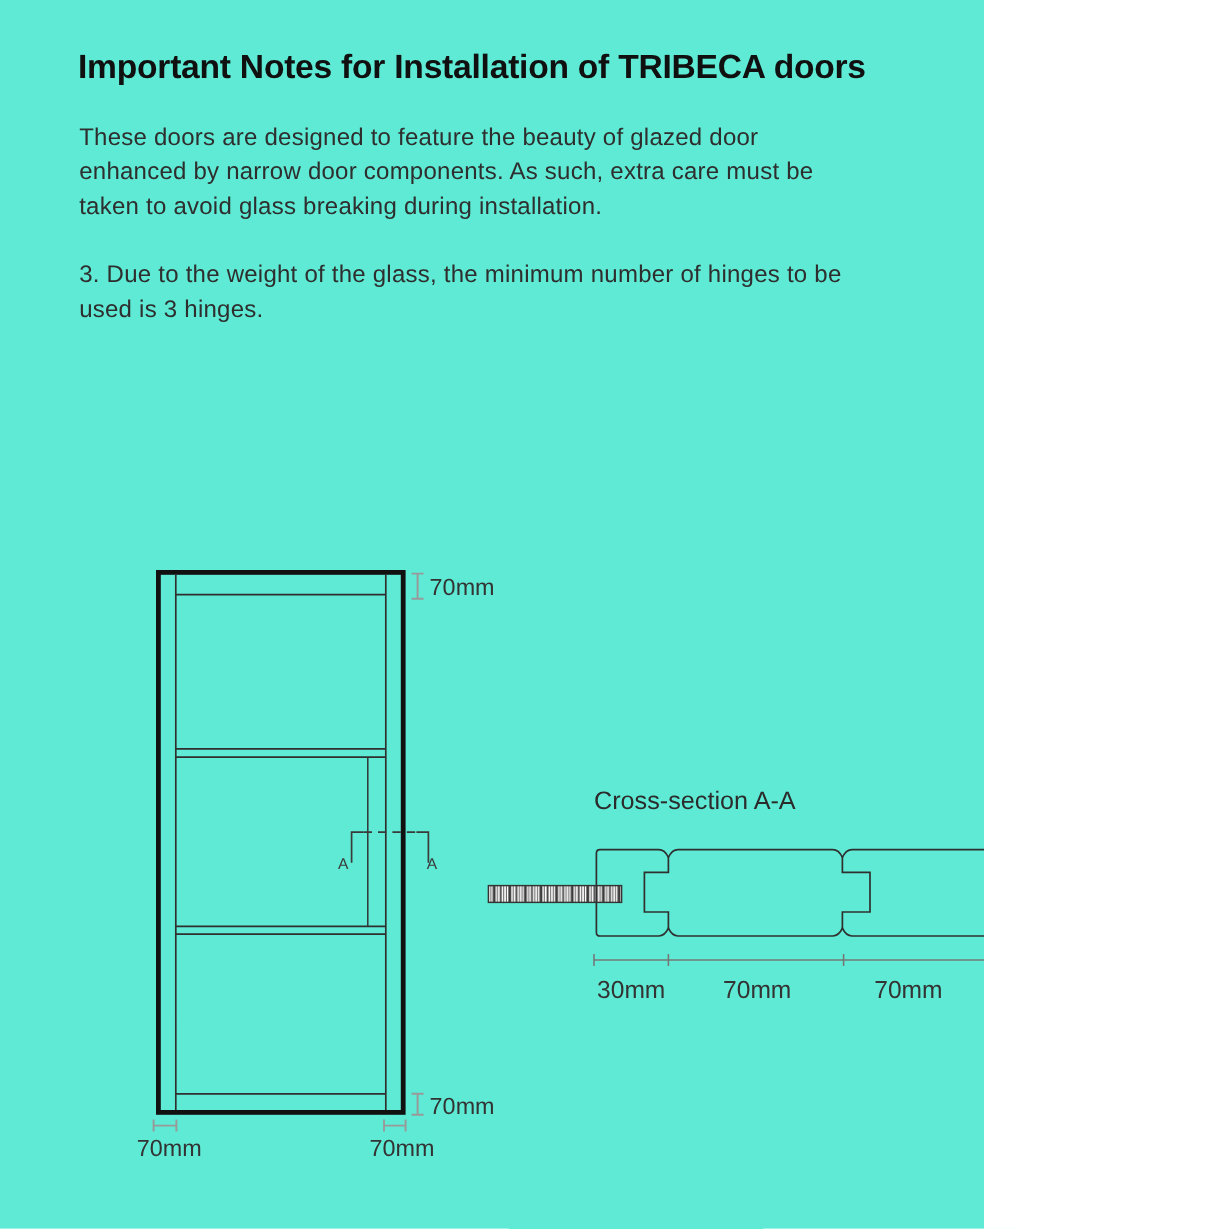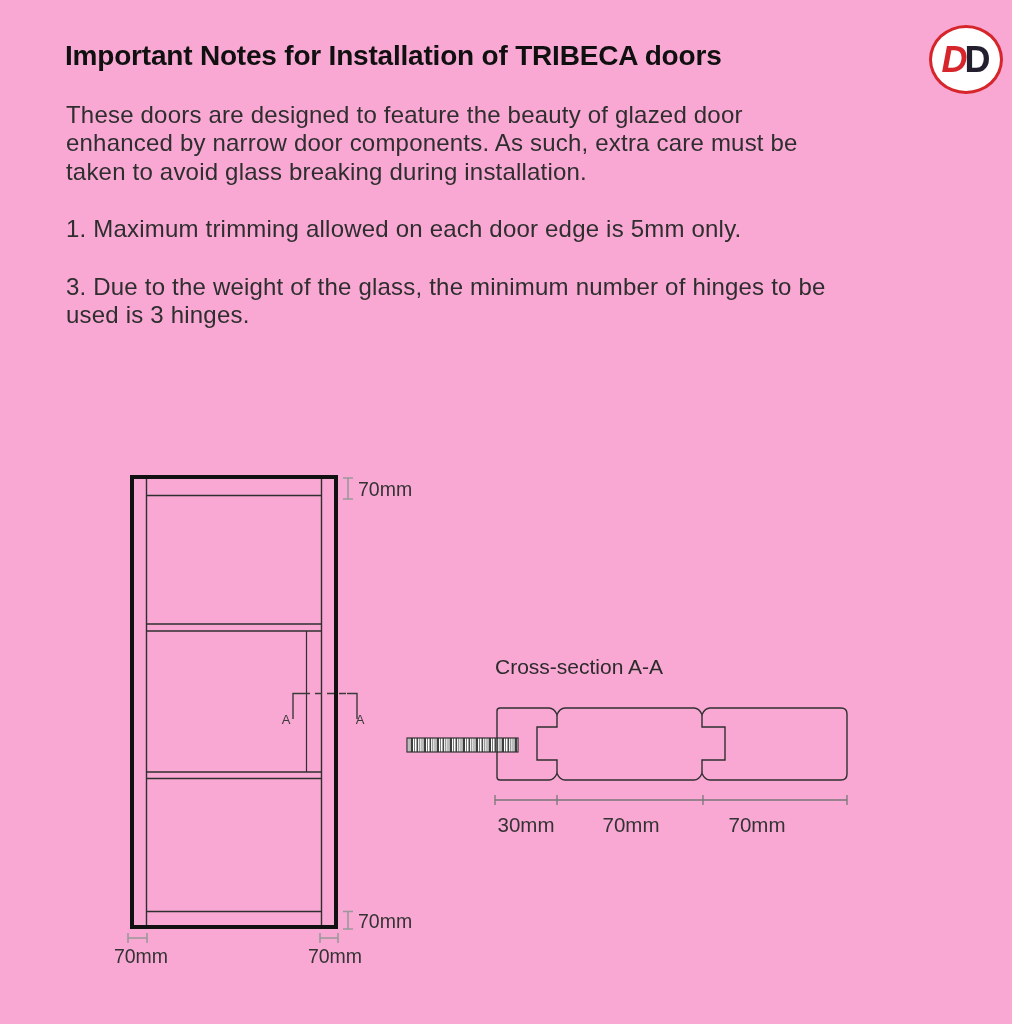--- a/index.html
+++ b/index.html
@@ -1,19 +1,19 @@
 <!DOCTYPE html>
 <html><head>
 <meta charset="utf-8">
 <style>
   html,body{margin:0;padding:0;background:#ffffff;}
   .page{
     position:relative;
-    width:1012px;height:1024px;
-    background:#f9a8d4;
+    width:820px;height:1024px;
+    background:#5eead4;
     font-family:"Liberation Sans","DejaVu Sans",sans-serif;
     overflow:hidden;
   }
   .page-title{
     position:absolute;left:65px;top:40px;margin:0;
     font-size:28px;font-weight:700;color:#101010;letter-spacing:-0.2px;
     white-space:nowrap;
   }
   .logo{
     position:absolute;left:929px;top:25px;width:68px;height:63px;
@@ -23,21 +23,21 @@
   }
   .logo .d1{
     font-size:36px;font-weight:700;font-style:italic;color:#d6252b;
     line-height:1;margin-right:-3px;
   }
   .logo .d2{
     font-size:36px;font-weight:700;color:#231f2e;line-height:1;
   }
   .text-col{
     position:absolute;left:66px;top:101px;width:830px;
-    font-size:24px;line-height:28.4px;color:#2e2e2e;letter-spacing:0.2px;
+    font-size:20px;line-height:28.4px;color:#2e2e2e;letter-spacing:0.2px;
   }
   .text-col p{margin:0 0 29px 0;white-space:pre-line;}
   .diagram-svg{
     position:absolute;left:0;top:0;width:1024px;height:1024px;
     font-family:"Liberation Sans","DejaVu Sans",sans-serif;
   }
   .dim-text{fill:#333333;font-size:19.5px;}
   .cs-dim-text{fill:#333333;font-size:20.5px;}
   .cs-title{fill:#2b2b2b;font-size:21px;}
   .sec-letter{fill:#3a3a3a;font-size:13px;}
@@ -51,21 +51,20 @@
 
   <div class="logo">
     <span class="d1">D</span>
     <span class="d2">D</span>
   </div>
 
   <div class="text-col">
     <p>These doors are designed to feature the beauty of glazed door
 enhanced by narrow door components. As such, extra care must be
 taken to avoid glass breaking during installation.</p>
-    <p>1. Maximum trimming allowed on each door edge is 5mm only.</p>
     <p>3. Due to the weight of the glass, the minimum number of hinges to be
 used is 3 hinges.</p>
   </div>
 
   <svg class="diagram-svg" viewBox="0 0 1024 1024">
     <defs>
       <pattern id="glassHatch" patternUnits="userSpaceOnUse" width="13" height="14">
         <rect width="13" height="14" fill="#ffffff"></rect>
         <rect x="0.5" width="1.6" height="14" fill="#474747"></rect>
         <rect x="3.4" width="0.8" height="14" fill="#585858"></rect>

